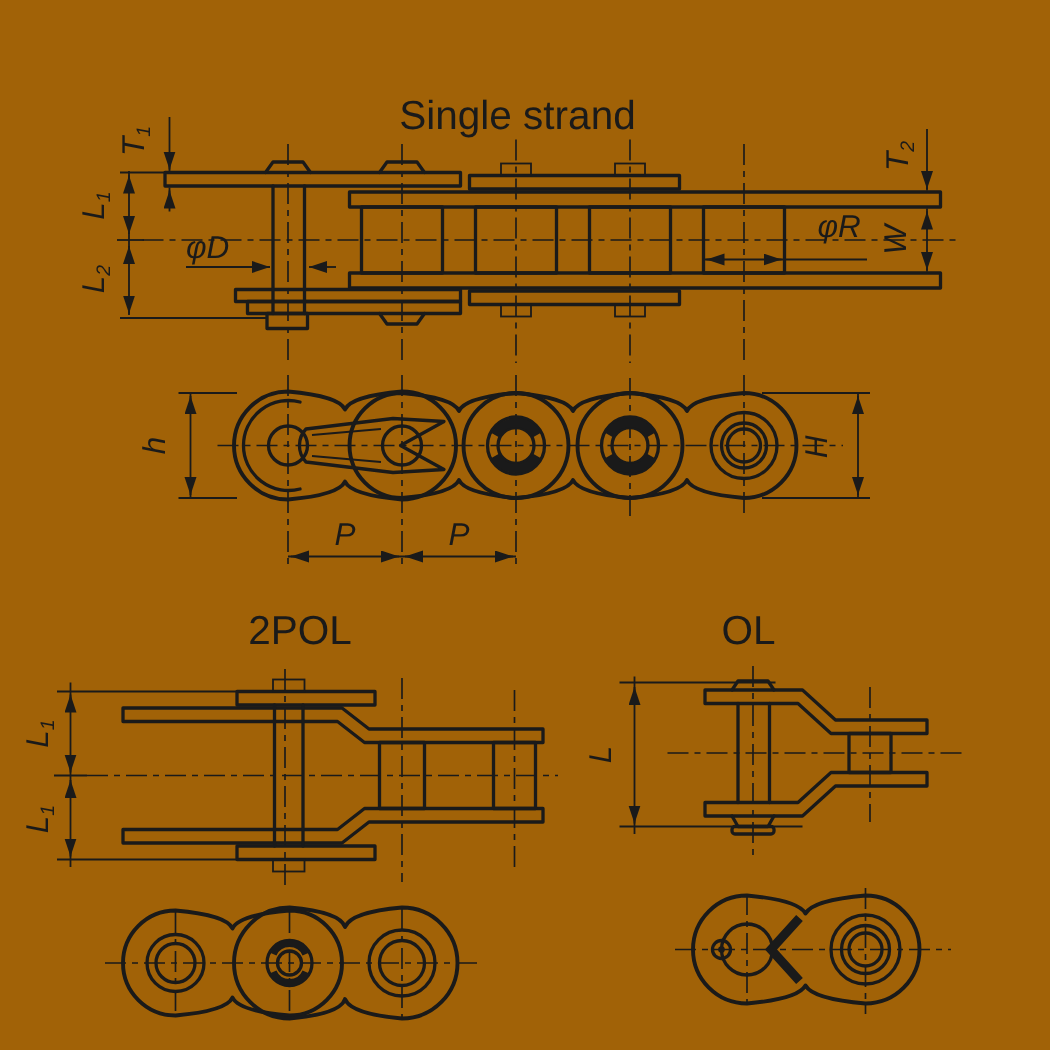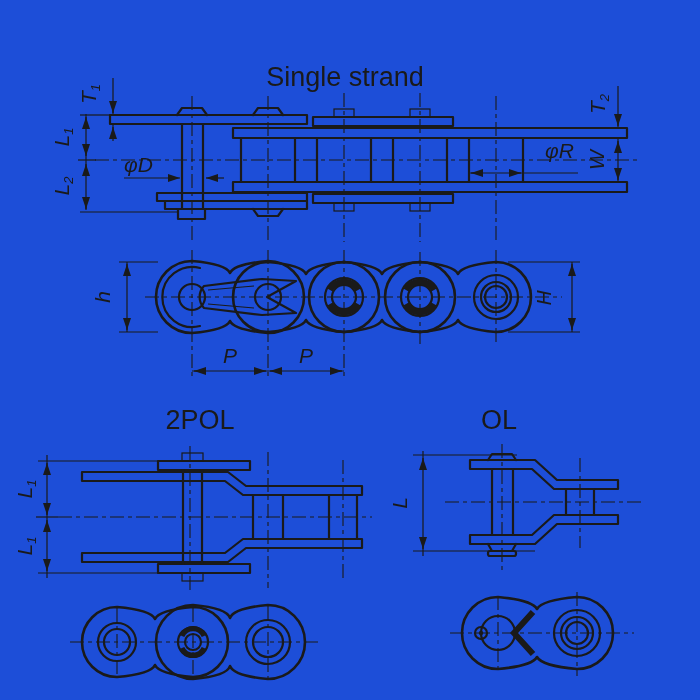--- a/index.html
+++ b/index.html
@@ -1,16 +1,16 @@
 <!DOCTYPE html>
 <html><head>
 <meta charset="utf-8">
 <style>
   html,body{margin:0;padding:0;background:#ffffff;}
-  .stage{position:relative;width:700px;height:700px;background:#1d4ed8;overflow:hidden;
+  .stage{position:relative;width:700px;height:700px;background:#a16207;overflow:hidden;
          font-family:"Liberation Sans",sans-serif;}
   svg{display:block;}
   .o{fill:none;stroke:#1a1a1a;stroke-width:2.2;stroke-linejoin:round;stroke-linecap:round;}
   .o2{fill:none;stroke:#1a1a1a;stroke-width:2.6;stroke-linejoin:round;}
   .t{fill:none;stroke:#1a1a1a;stroke-width:1.2;}
   .cl{fill:none;stroke:#1a1a1a;stroke-width:1.1;stroke-dasharray:14 4 4 4;}
   .ar{fill:none;stroke:#1a1a1a;stroke-width:1.2;}
   .lbl{font-family:"Liberation Sans",sans-serif;font-size:21px;font-style:italic;fill:#1a1a1a;}
   .sub{font-size:13px;}
   .ttl{font-family:"Liberation Sans",sans-serif;font-size:27px;font-style:normal;fill:#1a1a1a;}

